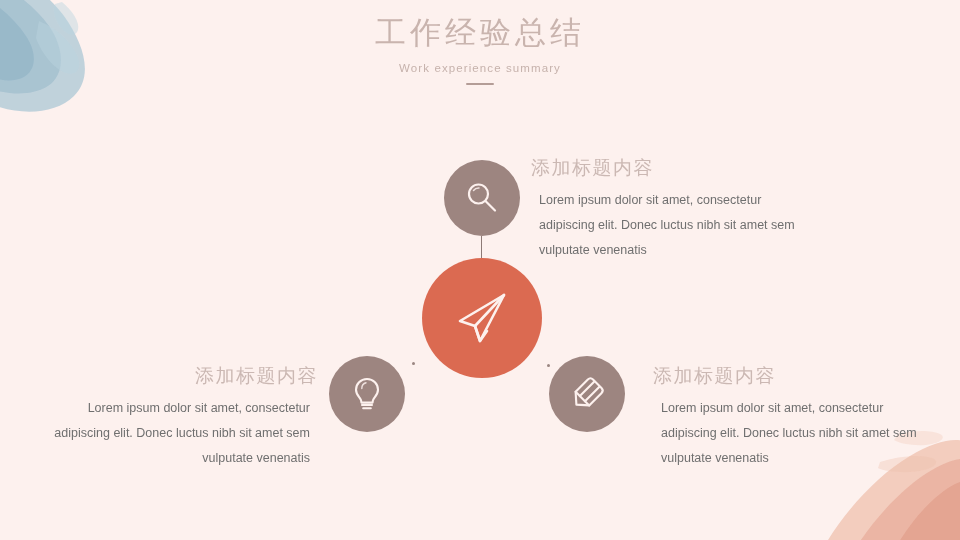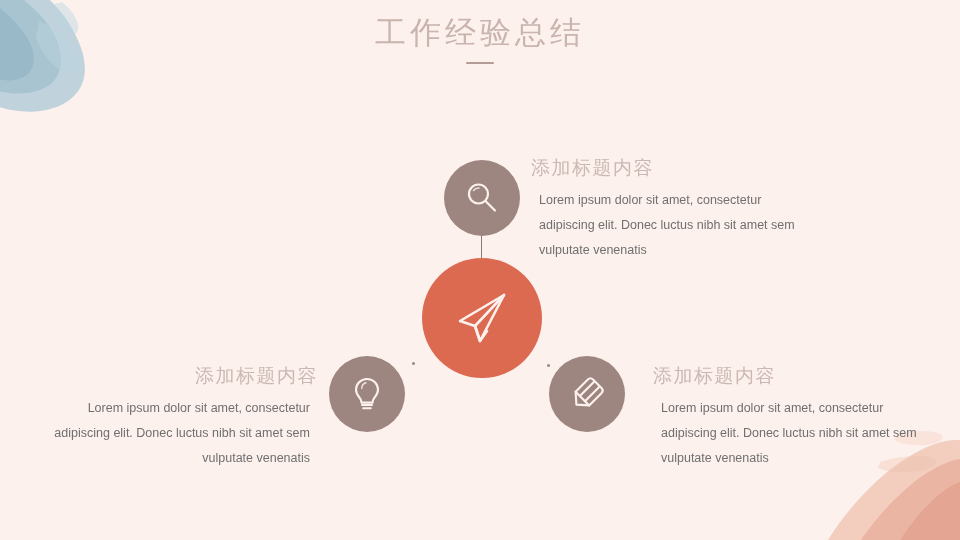--- a/index.html
+++ b/index.html
@@ -165,20 +165,21 @@
     <path d="M40,150 C60,112 96,72 130,52 C156,36 180,32 190,40 L190,150 Z" opacity=".55"></path>
     <path d="M72,150 C92,116 124,82 152,66 C172,54 188,52 195,58 L195,150 Z" opacity=".45" fill="#e0907a"></path>
     <path d="M112,150 C128,120 152,92 175,80 L190,74 L190,150 Z" opacity=".4" fill="#d8836c"></path>
     <path d="M100,58 C118,52 140,50 152,54 C160,57 156,63 144,66 C128,70 106,68 98,64 Z" opacity=".35" fill="#eeb9a2"></path>
     <path d="M118,30 C134,26 152,26 160,30 C166,33 162,38 152,40 C138,43 120,40 114,36 Z" opacity=".28" fill="#eeb9a2"></path>
   </g>
 </svg>
 
 <div class="header">
   <h1 class="page-title">工作经验总结</h1>
+  <p class="page-subtitle">Work experience summary</p>
   <div class="title-divider"></div>
 </div>
 
 <div class="diagram">
 
   <div class="conn-vert"></div>
   <div class="conn-dot conn-dot-l"></div>
   <div class="conn-dot conn-dot-r"></div>
 
   <div class="hub">

